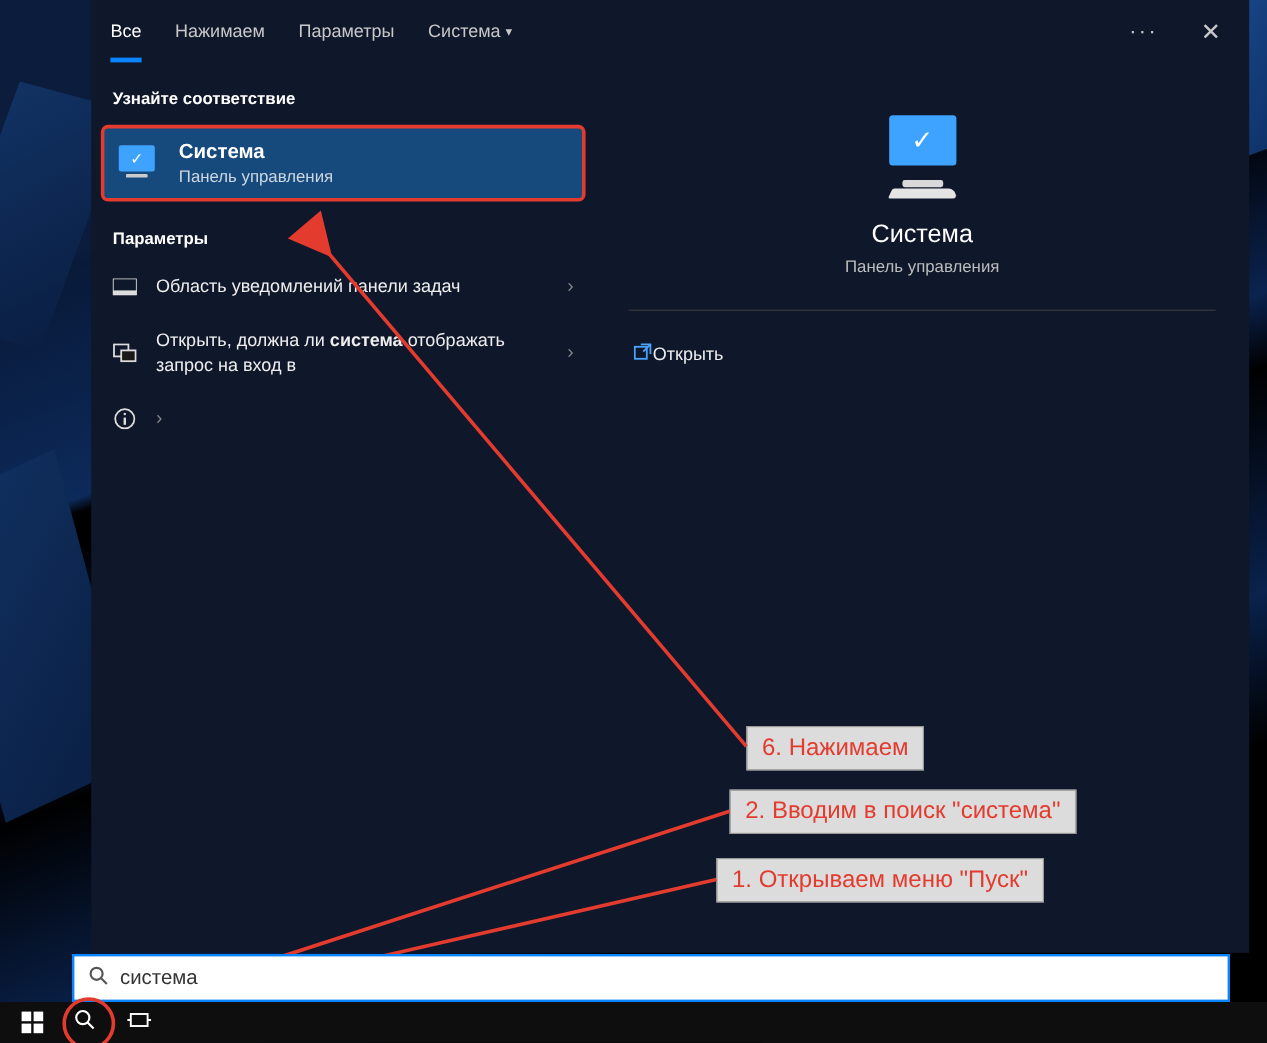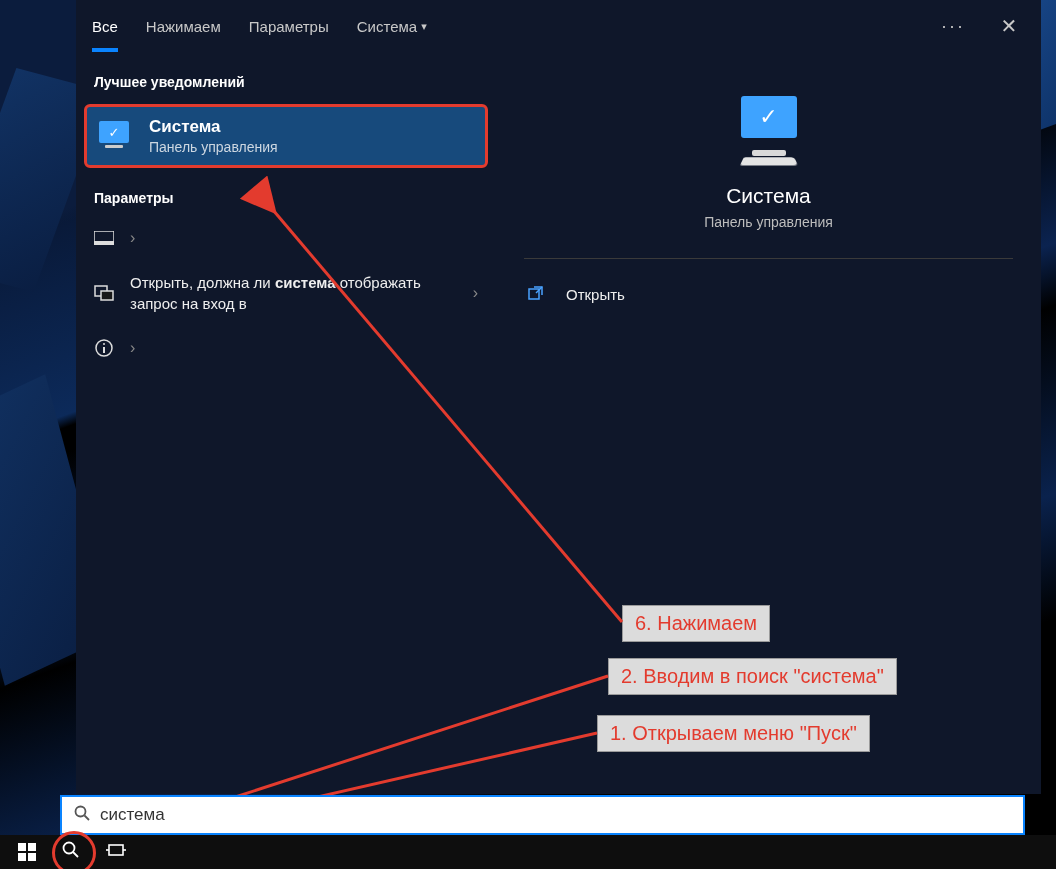--- a/index.html
+++ b/index.html
@@ -55,21 +55,21 @@
   
   .preview{ text-align:center; padding-top:24px; }
   .big-icon{ width:70px;height:70px;margin:0 auto 18px;position:relative;}
   .big-icon .mon{width:56px;height:42px;background:#3ea3ff;border-radius:3px;margin:0 auto;display:flex;align-items:center;justify-content:center;}
   .big-icon .mon::after{content:"";position:absolute;bottom:10px;left:18px;width:34px;height:6px;background:#d9d9d9;border-radius:2px;}
   .big-icon .kb{position:absolute;bottom:0;left:8px;width:54px;height:10px;background:#e4e4e4;border-radius:2px 4px 4px 2px;transform:perspective(40px) rotateX(35deg);}
   .big-icon .check{color:#fff;font-size:22px;}
   .preview-title{font-size:21px;}
   .preview-sub{font-size:14px;color:#bdbdbd;margin-top:6px;}
   .divider{height:1px;background:#3a3a3a;margin:28px 0 18px;}
-  .action{display:flex;align-items:center;gap:22px;font-size:15px;color:#eee;cursor:pointer;padding:8px 4px;}
+  .action{display:flex;align-items:center;gap:0;font-size:15px;color:#eee;cursor:pointer;padding:8px 4px;}
   .action-icon{color:#4aa3ff;font-size:15px;}
 
   
   .note{position:absolute;background:#dcdcdc;border:1px solid #9a9a9a;color:#e33b2e;font-size:20px;padding:6px 12px;white-space:nowrap;}
   .arrows{position:absolute;inset:0;pointer-events:none;}
 
   
   .searchbar{position:absolute;left:60px;top:795px;width:965px;height:40px;background:#fff;border:2px solid #0a84ff;display:flex;align-items:center;padding:0 12px;gap:10px;}
   .searchbar .sicon{color:#555;font-size:16px;}
   .searchbar input{border:none;outline:none;flex:1;font-size:17px;color:#333;background:transparent;}
@@ -99,21 +99,21 @@
       <span>Система</span>
       <span class="chev">▾</span>
     </div>
     <div class="tabs-spacer"></div>
     <div class="tabs-more">···</div>
     <div class="tabs-close">✕</div>
   </div>
 
   <div class="body">
     <div class="left">
-      <div class="section-label">Лучшее уведомлений</div>
+      <div class="section-label">Узнайте соответствие</div>
 
       <div class="best">
         <div class="best-icon">
           <div class="monitor">
               <span class="check">✓</span>
             </div>
         </div>
         <div>
           <div class="best-title">Система</div>
           <div class="best-sub">Панель управления</div>
@@ -122,20 +122,21 @@
 
       <div class="section-label">Параметры</div>
 
       <div class="param-item">
         <div class="param-icon">
           <svg width="20" height="14" viewBox="0 0 20 14">
               <rect x="0" y="0" width="20" height="14" fill="none" stroke="#ddd" stroke-width="1.5"></rect>
               <rect x="0" y="10" width="20" height="4" fill="#ddd"></rect>
             </svg>
         </div>
+        <div class="param-text"><span>Область уведомлений панели задач</span></div>
         <div class="param-chev">›</div>
       </div>
 
       <div class="param-item">
         <div class="param-icon">
           <svg width="20" height="16" viewBox="0 0 20 16">
               <rect x="1" y="1" width="12" height="10" fill="none" stroke="#ddd" stroke-width="1.5"></rect>
               <rect x="7" y="6" width="12" height="9" fill="#1a1a1a" stroke="#ddd" stroke-width="1.5"></rect>
             </svg>
         </div>

